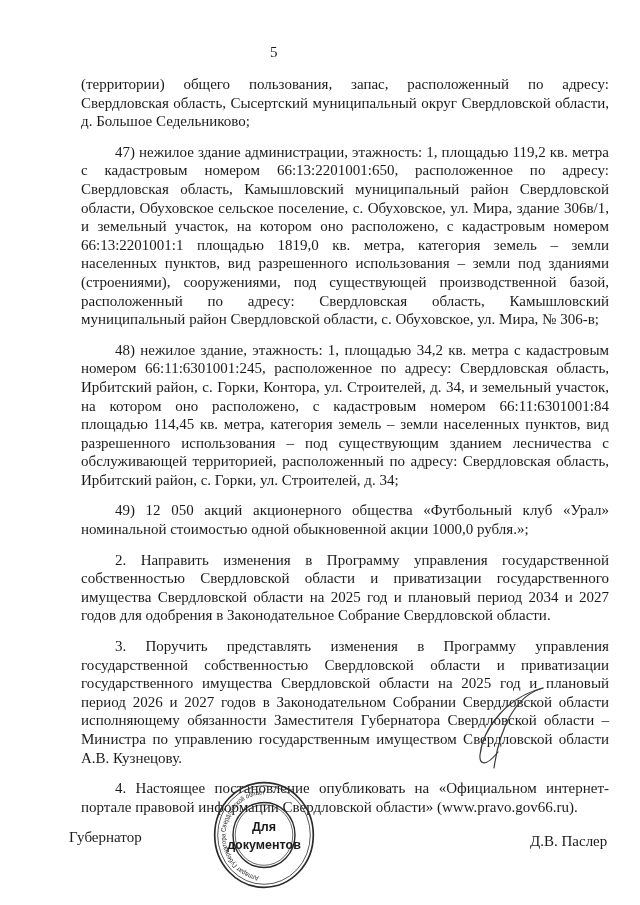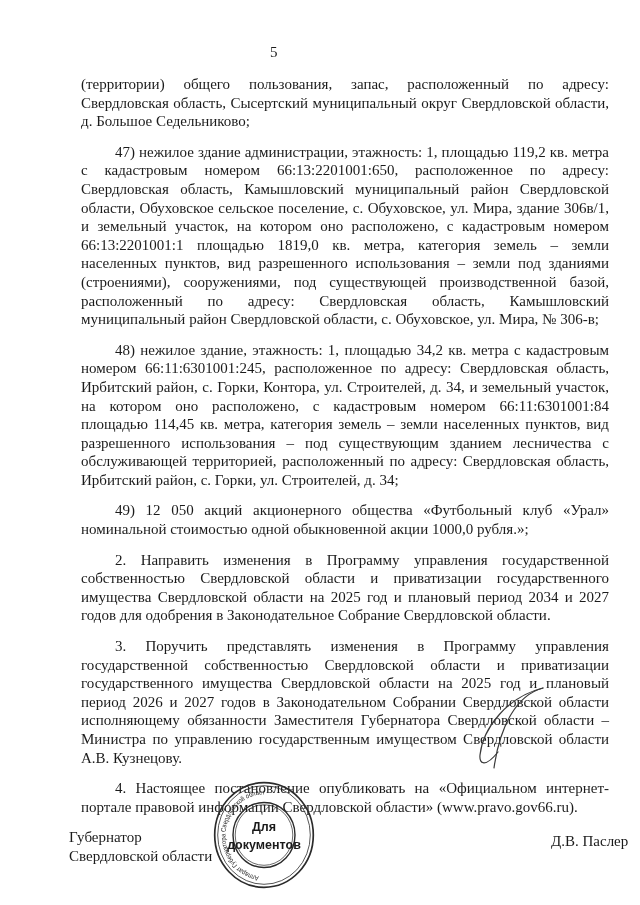--- a/index.html
+++ b/index.html
@@ -40,21 +40,21 @@
   }
   .sign-block {
     position: absolute;
     top: 813px;
     left: 69px;
     width: 552px;
     font-size: 15px;
     line-height: 19px;
   }
   .sign-left { position: absolute; left: 0; top: 0; margin-top: 15px; }
-  .sign-name { position: absolute; left: 482px; top: 19px; white-space: nowrap; }
+  .sign-name { position: absolute; left: 461px; top: 19px; white-space: nowrap; }
   .stamp-svg {
     position: absolute;
     left: 213px;
     top: 781px;
     width: 102px;
     height: 108px;
   }
   .stamp-svg .ring { fill: none; stroke: #2b2b2b; }
   .stamp-svg .ring-text {
     font-family: "Liberation Sans", sans-serif;
@@ -95,21 +95,20 @@
     <p class="para">48) нежилое здание, этажность: 1, площадью 34,2 кв. метра с кадастровым номером 66:11:6301001:245, расположенное по адресу: Свердловская область, Ирбитский район, с. Горки, Контора, ул. Строителей, д. 34, и земельный участок, на котором оно расположено, с кадастровым номером 66:11:6301001:84 площадью 114,45 кв. метра, категория земель – земли населенных пунктов, вид разрешенного использования – под существующим зданием лесничества с обслуживающей территорией, расположенный по адресу: Свердловская область, Ирбитский район, с. Горки, ул. Строителей, д. 34;</p>
     <p class="para">49) 12 050 акций акционерного общества «Футбольный клуб «Урал» номинальной стоимостью одной обыкновенной акции 1000,0 рубля.»;</p>
     <p class="para">2. Направить изменения в Программу управления государственной собственностью Свердловской области и приватизации государственного имущества Свердловской области на 2025 год и плановый период 2034 и 2027 годов для одобрения в Законодательное Собрание Свердловской области.</p>
     <p class="para">3. Поручить представлять изменения в Программу управления государственной собственностью Свердловской области и приватизации государственного имущества Свердловской области на 2025 год и плановый период 2026 и 2027 годов в Законодательном Собрании Свердловской области исполняющему обязанности Заместителя Губернатора Свердловской области – Министра по управлению государственным имуществом Свердловской области А.В. Кузнецову.</p>
     <p class="para">4. Настоящее постановление опубликовать на «Официальном интернет-портале правовой информации Свердловской области» (www.pravo.gov66.ru).</p>
   </div>
 
   <div class="sign-block">
     <div class="sign-left">
       <div>Губернатор</div>
-      <div>Свердловской области</div>
     </div>
     <div class="sign-name">Д.В. Паслер</div>
   </div>
 
   <svg class="signature-svg" viewBox="0 0 95 90" xmlns="http://www.w3.org/2000/svg">
     <path d="M 88,5 C 62,12 45,42 39,85"></path>
     <path d="M 88,5 C 52,14 28,45 25,72 C 24,82 31,84 43,69"></path>
   </svg>
 
   <svg class="stamp-svg" viewBox="0 0 102 108" xmlns="http://www.w3.org/2000/svg">

